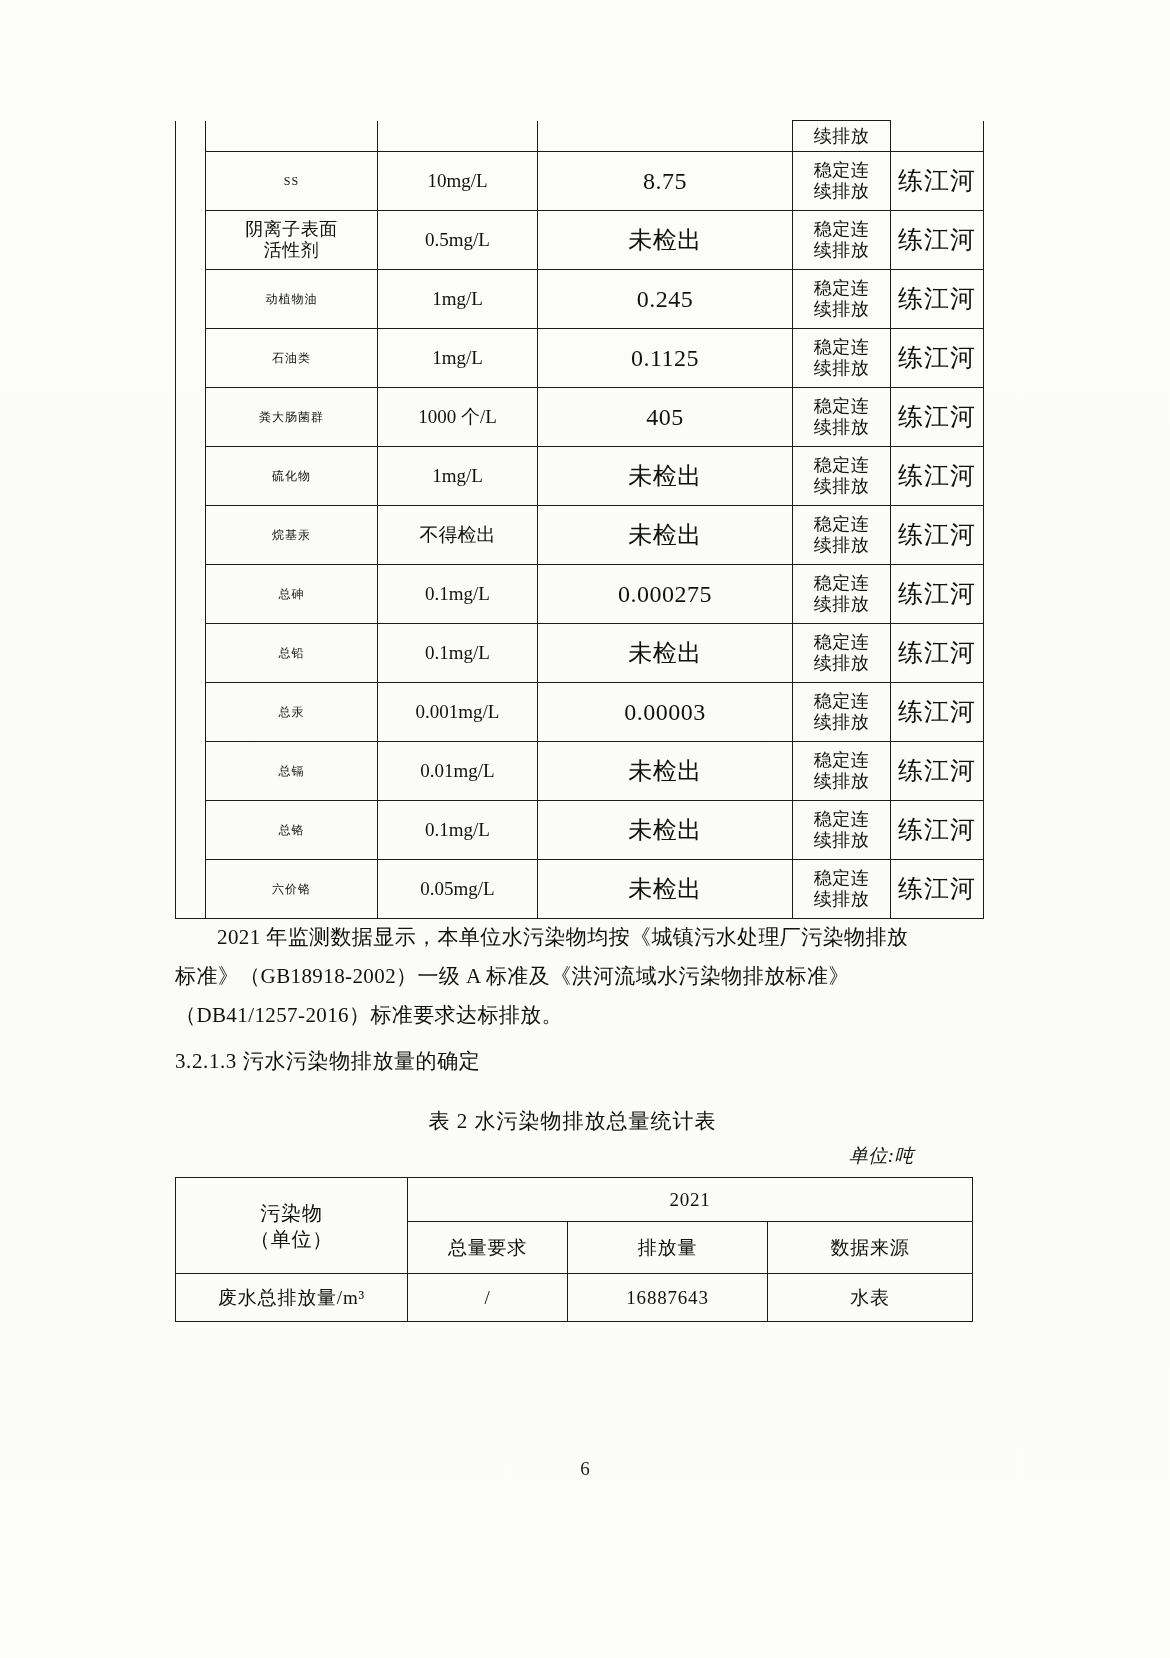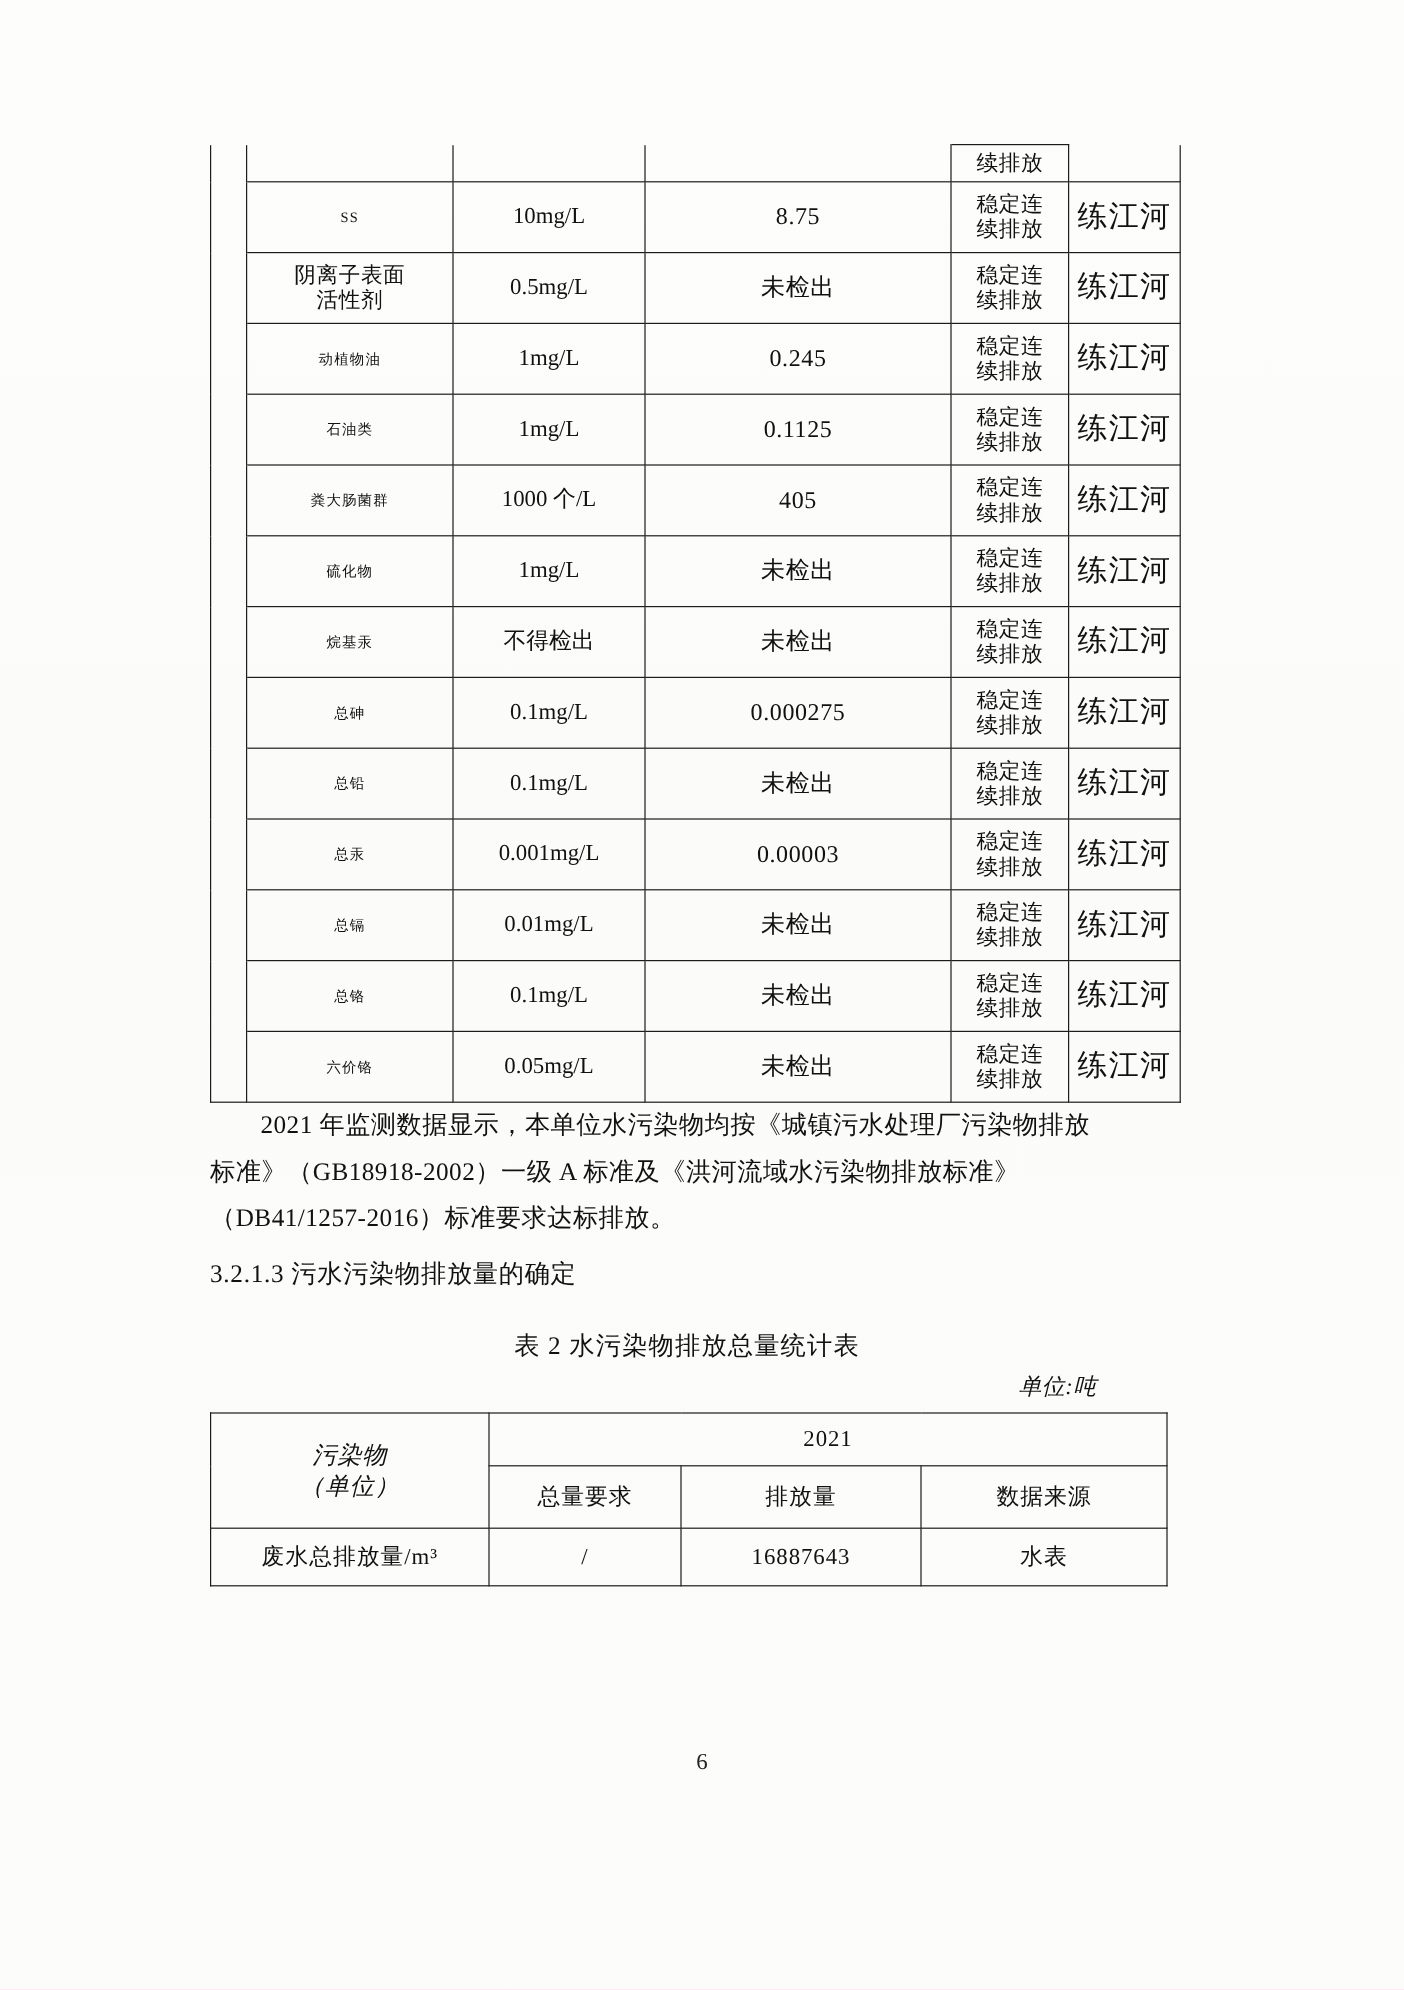--- a/index.html
+++ b/index.html
@@ -13,21 +13,21 @@
     position: relative;
     font-family: "Liberation Serif", "DejaVu Serif", serif;
     color: #111;
     overflow: hidden;
   }
   .page {
     position: absolute;
     left: 0; top: 0;
     width: 1170px;
     height: 1658px;
-    background: #f9a8d4;
+    background: #15803d;
   }
   
   .paper-tint {
     position: absolute;
     inset: 0;
     background: linear-gradient(180deg,#fdfdfc 0%, #fbfbf9 40%, #fcfcfa 100%);
     pointer-events: none;
   }
 
   .content {
@@ -73,21 +73,21 @@
     line-height: 1.15;
     letter-spacing: 0.5px;
   }
   .t1 td.status {
     font-size: 18px;
     line-height: 1.15;
     letter-spacing: 0.5px;
     padding: 2px 0;
   }
   .t1 td.num {
-    font-size: 20px;
+    font-size: 24px;
     letter-spacing: 0.5px;
   }
   .t1 td.name {
     font-size: 12px;
     letter-spacing: 1px;
   }
   .t1 td.unit {
     font-size: 19px;
   }
   .t1 td.river {
@@ -130,21 +130,21 @@
   .t2 { width: 100%; }
   .t2 col.a { width: 232px; }
   .t2 col.b { width: 160px; }
   .t2 col.c { width: 200px; }
   .t2 col.d { width: 205px; }
   .t2 td {
     font-size: 20px;
     padding: 7px 2px;
     letter-spacing: 0.8px;
   }
-  .t2 td.head-pollutant { line-height: 1.3; font-size: 20px; font-style: italic; }
+  .t2 td.head-pollutant { line-height: 1.3; font-size: 20px; }
   .t2 tr.r1 { height: 44px; }
   .t2 tr.r2 { height: 52px; }
   .t2 tr.r3 { height: 48px; }
 
   .page-number {
     position: absolute;
     left: 0;
     top: 1458px;
     width: 1170px;
     text-align: center;

